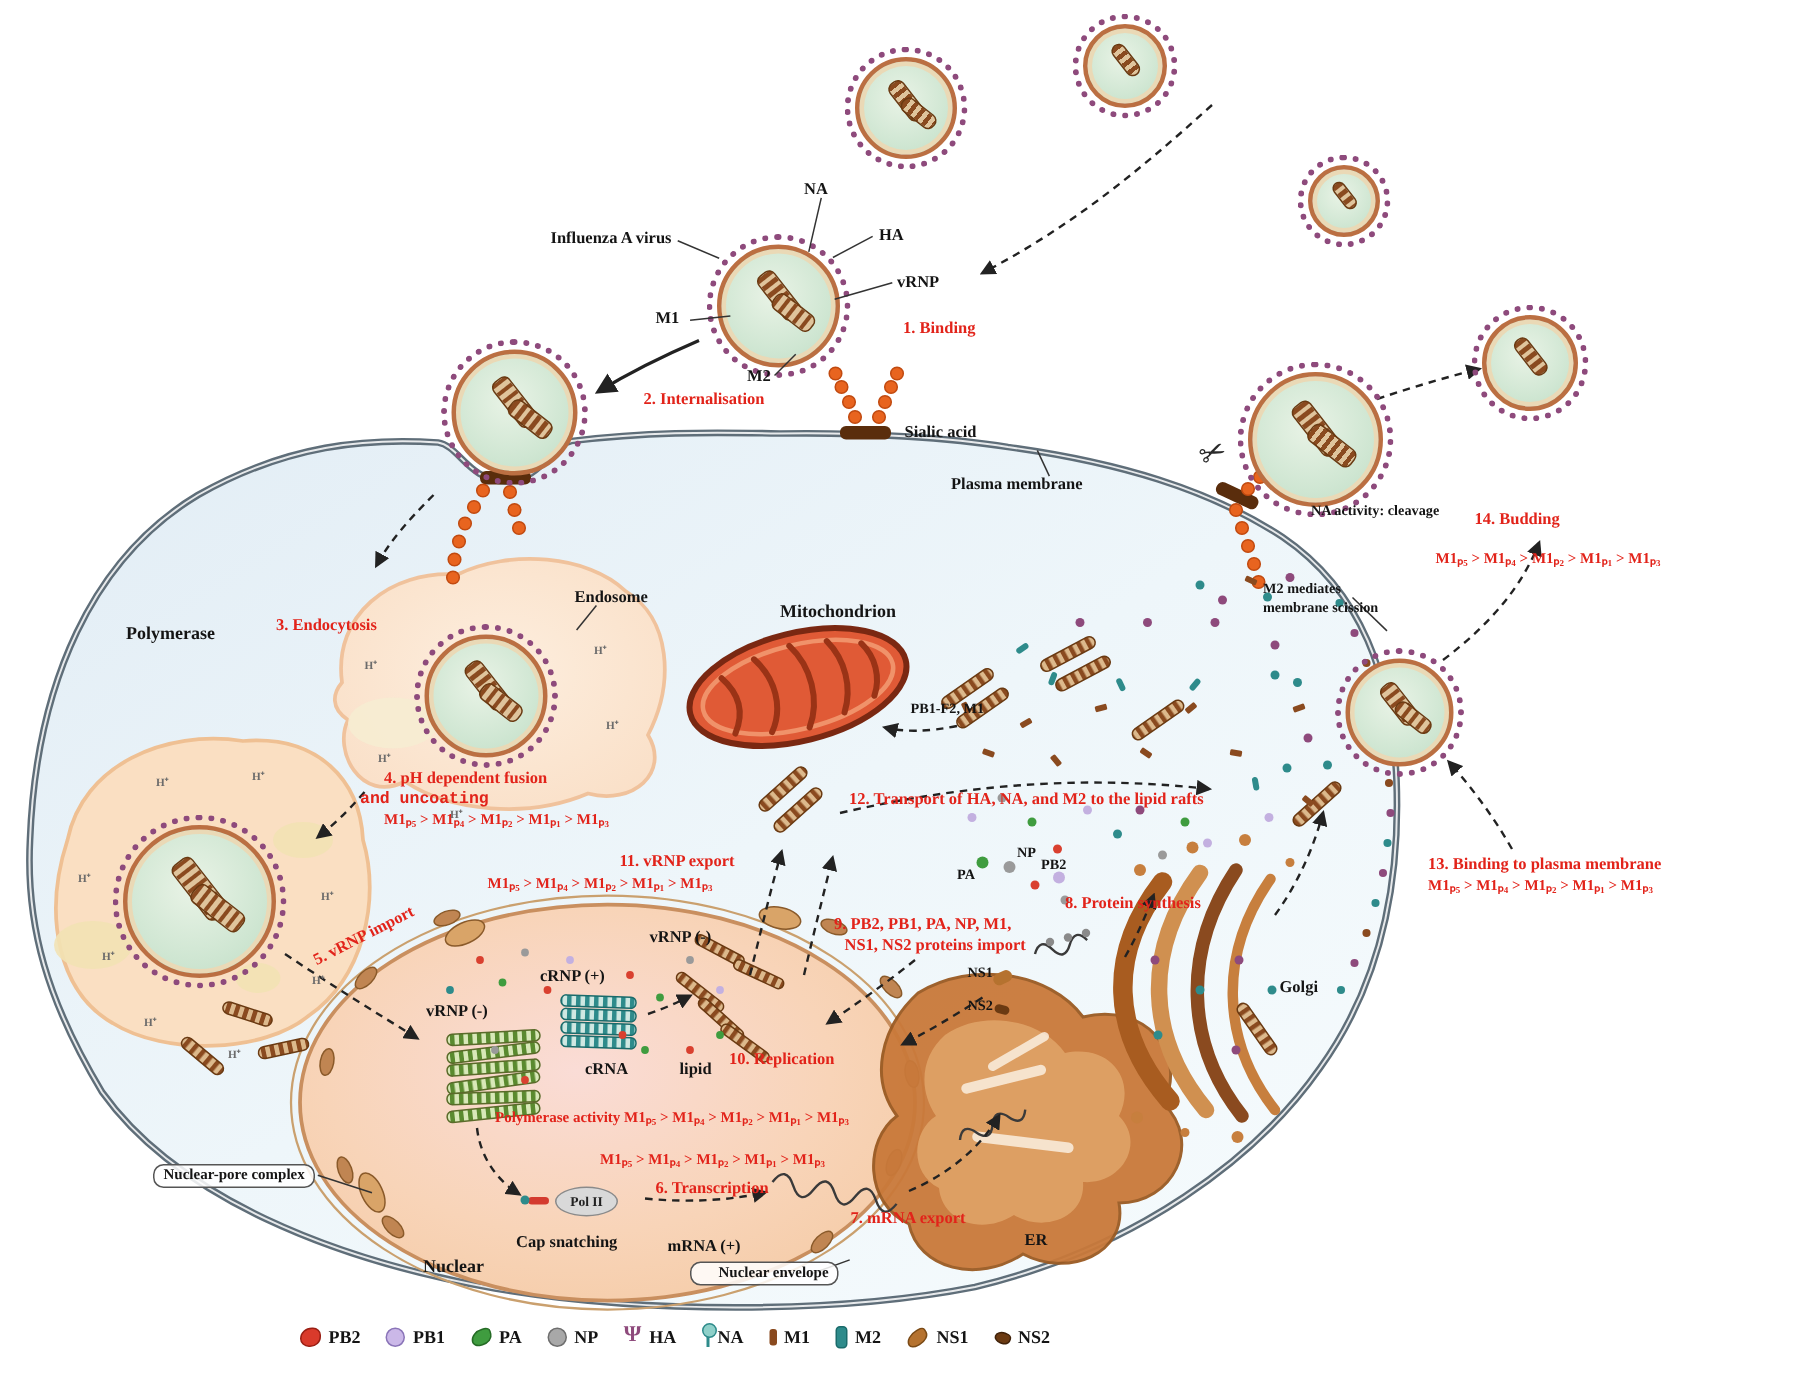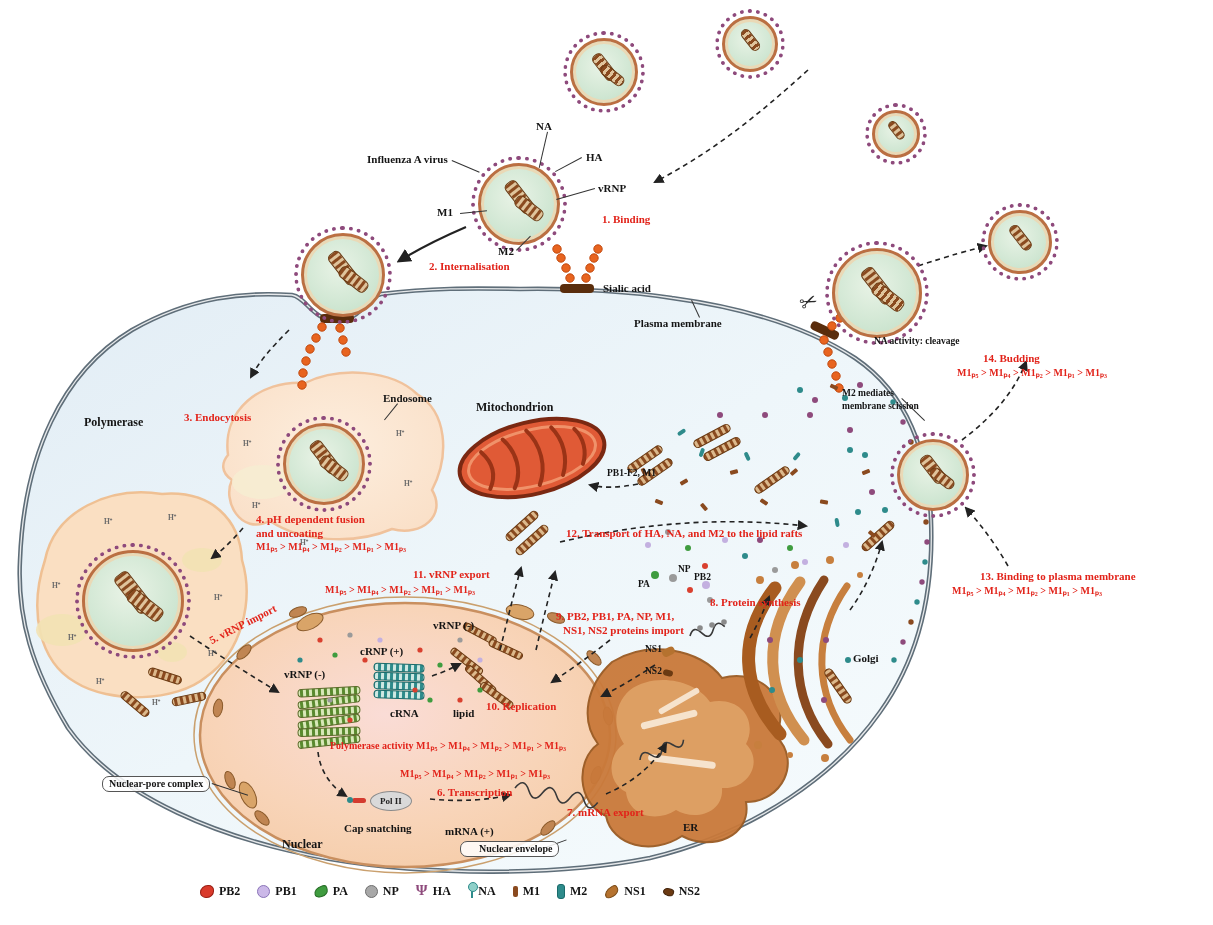--- a/index.html
+++ b/index.html
@@ -438,24 +438,24 @@
 <div class="lbl" style="left:598px;top:182px;">vRNP</div>
 <div class="lbl" style="left:437px;top:206px;">M1</div>
 <div class="lbl" style="left:498px;top:245px;">M2</div>
 <div class="lbl" style="left:603px;top:244px;margin-top:38px;">Sialic acid</div>
 <div class="lbl red" style="left:602px;top:213px;">1. Binding</div>
 <div class="lbl red" style="left:429px;top:260px;">2. Internalisation</div>
 <div class="lbl" style="left:634px;top:317px;">Plasma membrane</div>
 <div class="lbl md" style="left:84px;top:416px;">Polymerase</div>
 <div class="lbl" style="left:383px;top:392px;">Endosome</div>
 <div class="lbl red" style="left:184px;top:411px;">3. Endocytosis</div>
-<div class="lbl md" style="left:476px;top:401px;">Mitochondrion</div>
+<div class="lbl md" style="left:520px;top:401px;">Mitochondrion</div>
 <div class="lbl sm" style="left:607px;top:468px;">PB1-F2, M1</div>
 <div class="lbl red" style="left:256px;top:513px;">4. pH dependent fusion</div>
-<div class="lbl red" style="left:256px;top:527px;">and uncoating</div>
+<div class="lbl red" style="left:240px;top:527px;font-family:Liberation Mono, monospace;">and uncoating</div>
 <div class="lbl red frm" style="left:256px;top:541px;">M1ₚ₅ &gt; M1ₚ₄ &gt; M1ₚ₂ &gt; M1ₚ₁ &gt; M1ₚ₃</div>
 <div class="lbl red" style="left:566px;top:527px;">12. Transport of HA, NA, and M2 to the lipid rafts</div>
 <div class="lbl red" style="left:413px;top:568px;">11. vRNP export</div>
 <div class="lbl red frm" style="left:325px;top:584px;">M1ₚ₅ &gt; M1ₚ₄ &gt; M1ₚ₂ &gt; M1ₚ₁ &gt; M1ₚ₃</div>
 <div class="lbl red" style="left:206px;top:618px;transform:rotate(-27deg);">5. vRNP import</div>
 <div class="lbl red" style="left:556px;top:610px;">9. PB2, PB1, PA, NP, M1,</div>
 <div class="lbl red" style="left:563px;top:624px;">NS1, NS2 proteins import</div>
 <div class="lbl red" style="left:710px;top:596px;">8. Protein synthesis</div>
 <div class="lbl sm" style="left:678px;top:564px;">NP</div>
 <div class="lbl sm" style="left:694px;top:572px;">PB2</div>
@@ -475,23 +475,23 @@
 <div class="lbl" style="left:344px;top:822px;">Cap snatching</div>
 <div class="lbl" style="left:445px;top:825px;">mRNA (+)</div>
 <div class="lbl box" style="left:102px;top:776px;">Nuclear-pore complex</div>
 <div class="lbl md" style="left:282px;top:838px;">Nuclear</div>
 <div class="lbl box" style="left:460px;top:841px;padding-left:18px;">Nuclear envelope</div>
 <div class="lbl" style="left:853px;top:652px;">Golgi</div>
 <div class="lbl" style="left:683px;top:821px;">ER</div>
 <div class="lbl sm" style="left:842px;top:388px;">M2 mediates</div>
 <div class="lbl sm" style="left:842px;top:401px;">membrane scission</div>
 <div class="lbl sm" style="left:874px;top:336px;">NA activity: cleavage</div>
-<div class="lbl red" style="left:980px;top:570px;">13. Binding to plasma membrane</div>
+<div class="lbl red" style="left:952px;top:570px;">13. Binding to plasma membrane</div>
 <div class="lbl red frm" style="left:952px;top:585px;">M1ₚ₅ &gt; M1ₚ₄ &gt; M1ₚ₂ &gt; M1ₚ₁ &gt; M1ₚ₃</div>
-<div class="lbl red" style="left:983px;top:352px;text-align:right;">14. Budding</div>
+<div class="lbl red" style="left:983px;top:340px;text-align:right;">14. Budding</div>
 <div class="lbl red frm" style="left:957px;top:367px;">M1ₚ₅ &gt; M1ₚ₄ &gt; M1ₚ₂ &gt; M1ₚ₁ &gt; M1ₚ₃</div>
 
 <span class="hplus" style="left:243px;top:438px;">H⁺</span>
 <span class="hplus" style="left:396px;top:428px;">H⁺</span>
 <span class="hplus" style="left:404px;top:478px;">H⁺</span>
 <span class="hplus" style="left:300px;top:537px;">H⁺</span>
 <span class="hplus" style="left:252px;top:500px;">H⁺</span>
 <span class="hplus" style="left:52px;top:580px;">H⁺</span>
 <span class="hplus" style="left:68px;top:632px;">H⁺</span>
 <span class="hplus" style="left:96px;top:676px;">H⁺</span>

